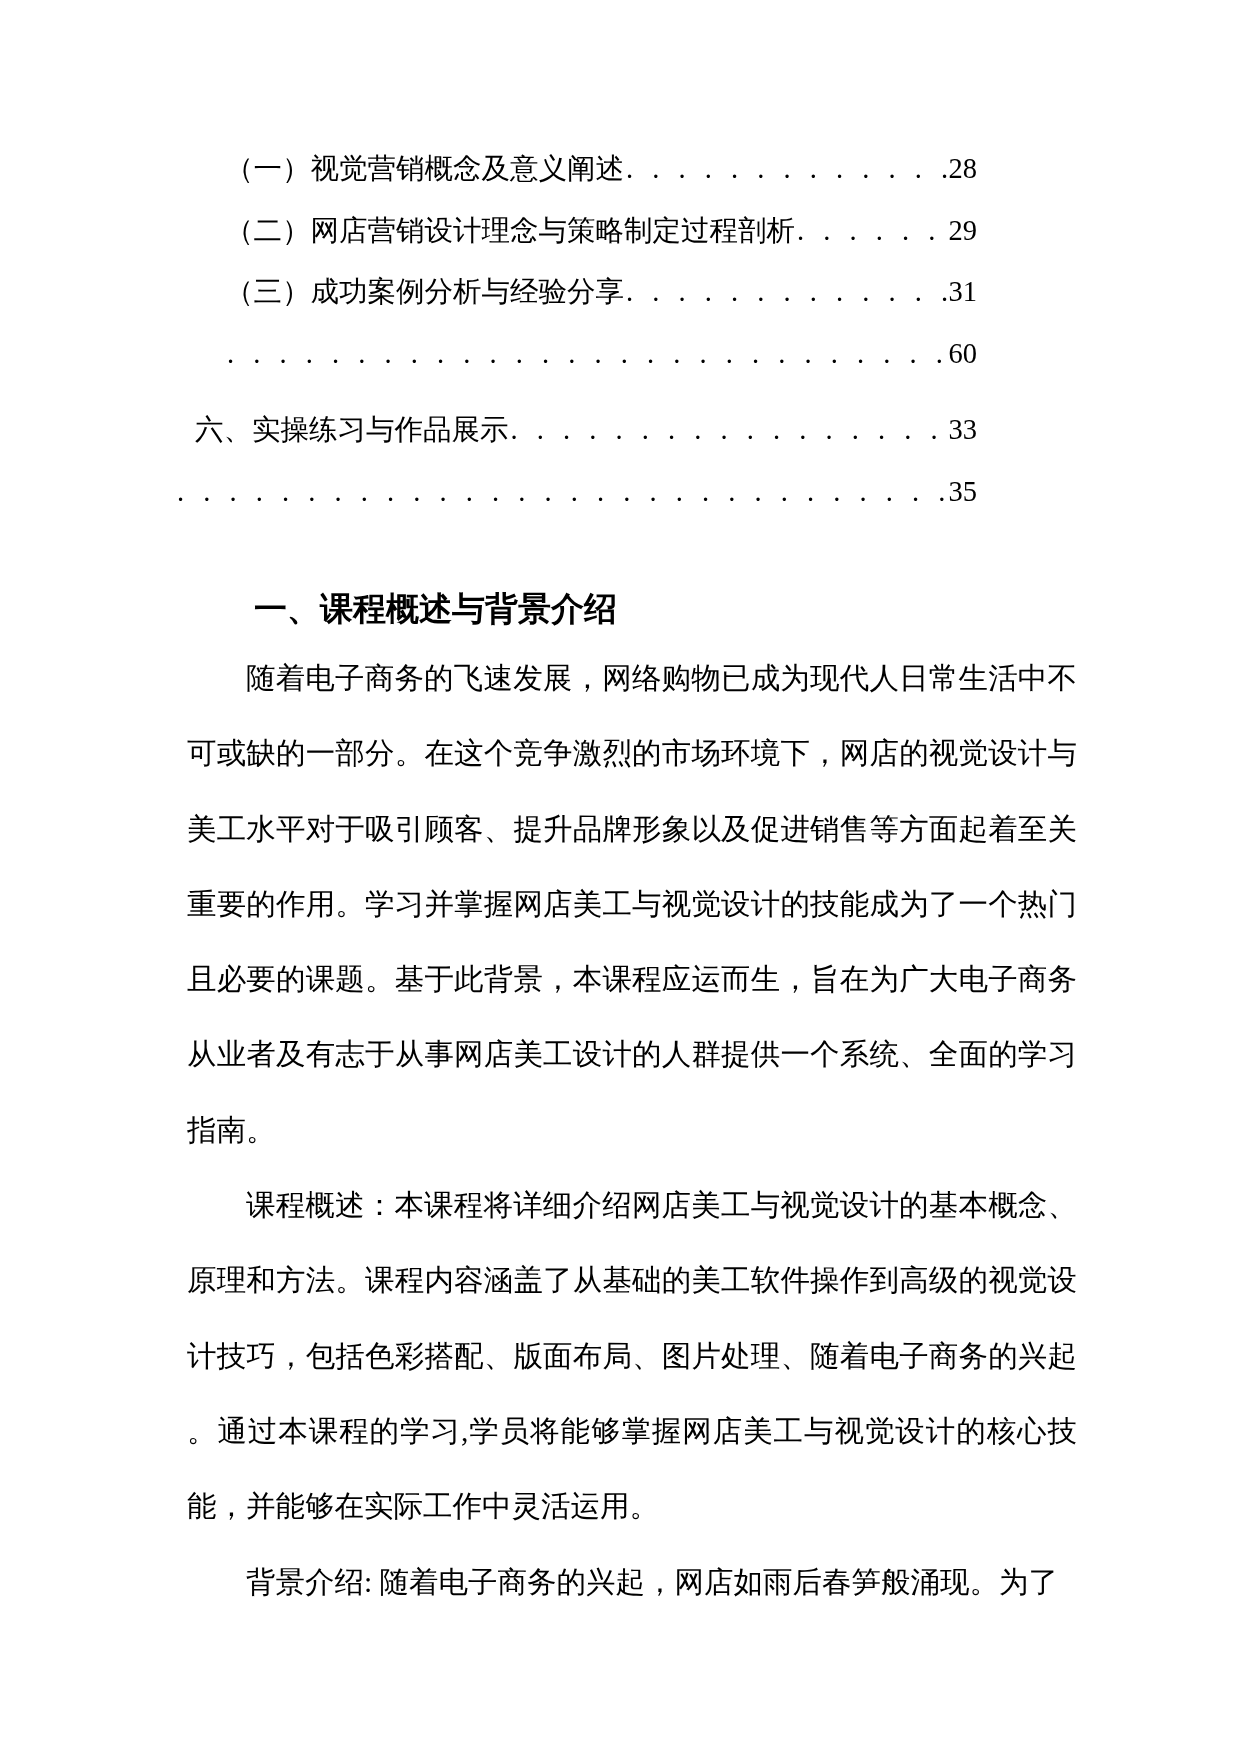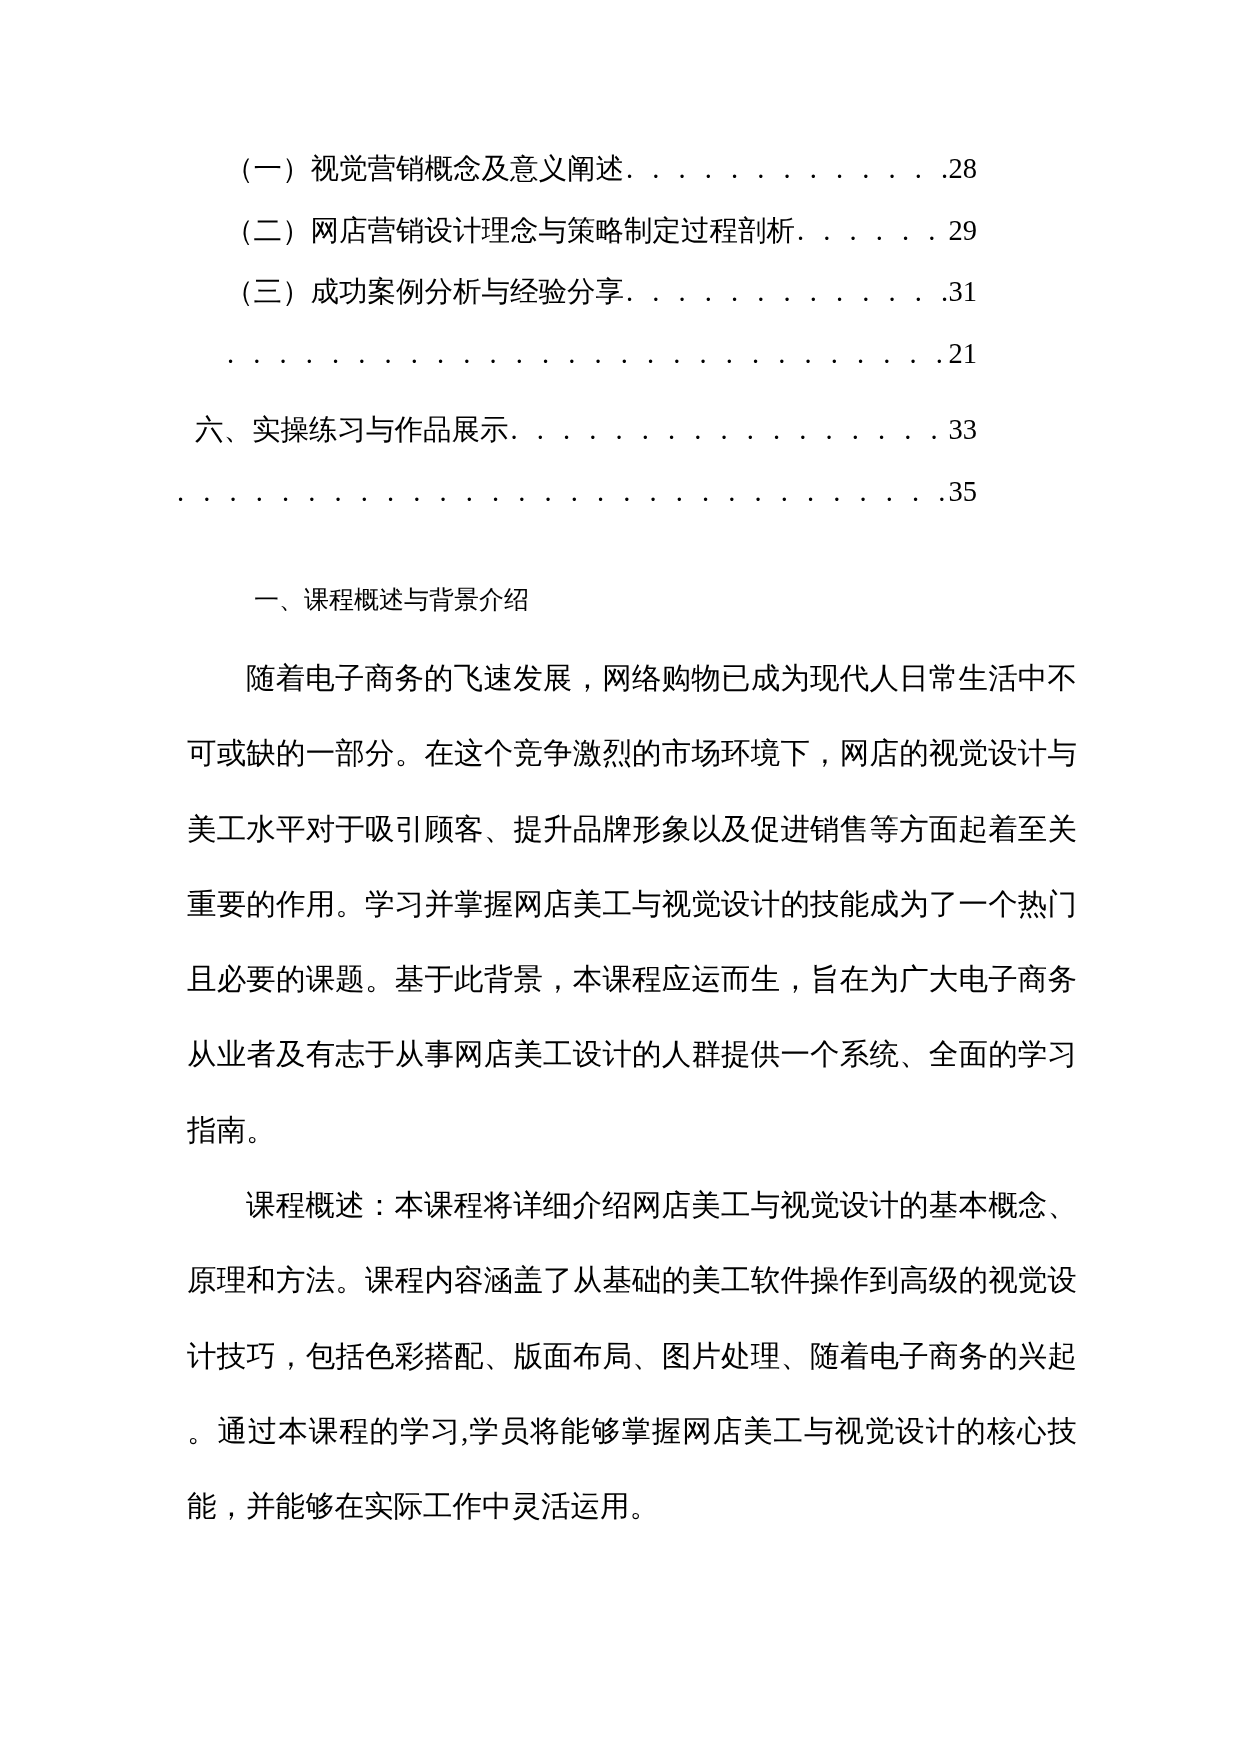--- a/index.html
+++ b/index.html
@@ -45,22 +45,22 @@
   }
   .toc-page {
     flex: 0 0 auto;
     text-align: center;
   }
   
   .section-heading {
     position: absolute;
     left: 254px;
     top: 568px;
-    font-size: 25px;
-    font-weight: normal;
+    font-size: 33px;
+    font-weight: bold;
     line-height: 1.2;
   }
   
   .body-text {
     position: absolute;
     left: 187px;
     top: 641px;
     width: 890px;
     font-size: 29.5px;
     line-height: 75.3px;
@@ -90,33 +90,34 @@
       <span class="toc-leader"></span>
       <span class="toc-page">29</span>
     </div>
     <div class="toc-row level-2">
       <span class="toc-label">（三）成功案例分析与经验分享</span>
       <span class="toc-leader"></span>
       <span class="toc-page">31</span>
     </div>
     <div class="toc-row level-2">
       <span class="toc-leader"></span>
-      <span class="toc-page">21</span>
+      <span class="toc-page">60</span>
     </div>
     <div class="toc-row level-1 extra-gap">
       <span class="toc-label">六、实操练习与作品展示</span>
       <span class="toc-leader"></span>
       <span class="toc-page">33</span>
     </div>
     <div class="toc-row level-1">
       <span class="toc-leader"></span>
       <span class="toc-page">35</span>
     </div>
   </div>
 
   <h1 class="section-heading">一、课程概述与背景介绍</h1>
 
   <div class="body-text">
     <p>随着电子商务的飞速发展，网络购物已成为现代人日常生活中不可或缺的一部分。在这个竞争激烈的市场环境下，网店的视觉设计与美工水平对于吸引顾客、提升品牌形象以及促进销售等方面起着至关重要的作用。学习并掌握网店美工与视觉设计的技能成为了一个热门且必要的课题。基于此背景，本课程应运而生，旨在为广大电子商务从业者及有志于从事网店美工设计的人群提供一个系统、全面的学习指南。</p>
     <p>课程概述：本课程将详细介绍网店美工与视觉设计的基本概念、原理和方法。课程内容涵盖了从基础的美工软件操作到高级的视觉设计技巧，包括色彩搭配、版面布局、图片处理、随着电子商务的兴起。通过本课程的学习,学员将能够掌握网店美工与视觉设计的核心技能，并能够在实际工作中灵活运用。</p>
+    <p>背景介绍: 随着电子商务的兴起，网店如雨后春笋般涌现。为了</p>
   </div>
 
 </div>
 
 </body></html>

